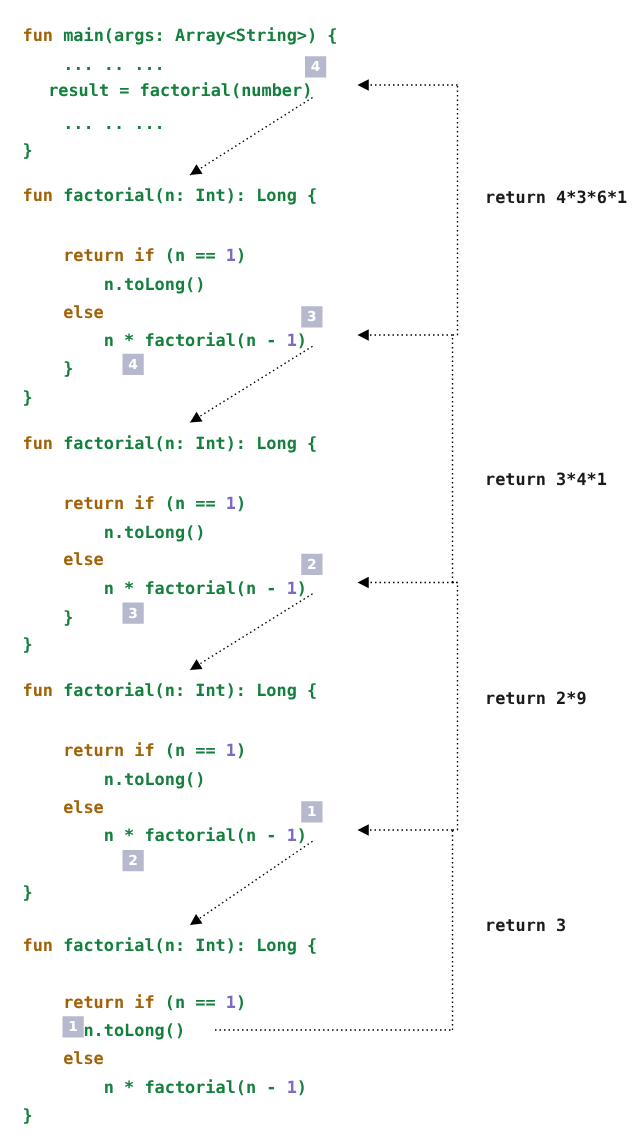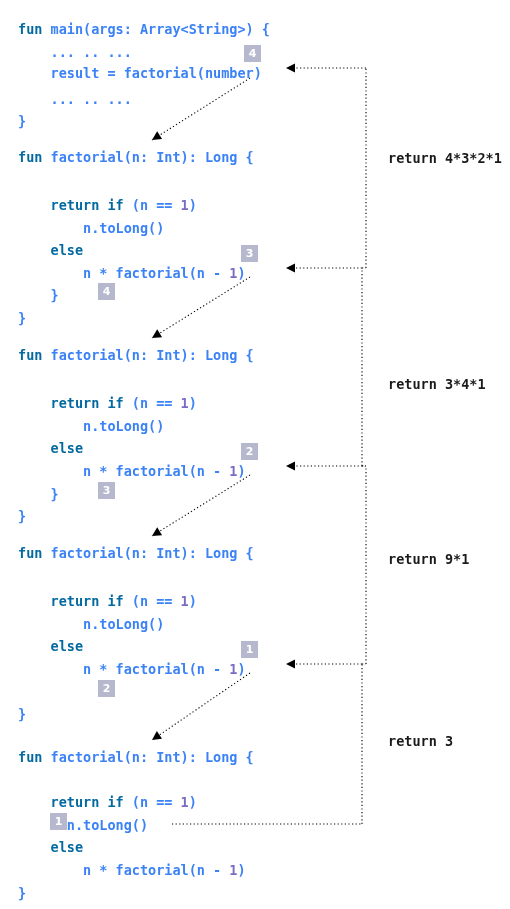--- a/index.html
+++ b/index.html
@@ -16,23 +16,23 @@
   .code-line{
     position:absolute;
     white-space:pre;
     font-family:"DejaVu Sans Mono","Liberation Mono",monospace;
     font-size:13.5px;
     font-weight:bold;
     line-height:14px;
     color:#1a1a1a;
     letter-spacing:0px;
   }
-  .kw{color:#0369a1;}
+  .kw{color:#a16207;}
   .num{color:#7b6bc4;}
-  .plain{color:#3b82f6;text-align:right;}
+  .plain{color:#15803d;text-align:right;}
 
   
   .annot{
     position:absolute;
     white-space:pre;
     font-family:"DejaVu Sans Mono","Liberation Mono",monospace;
     font-size:13.5px;
     font-weight:bold;
     color:#1a1a1a;
   }
@@ -94,21 +94,21 @@
       </g>
       <line x1="172" y1="824" x2="362" y2="824" stroke="#000000" stroke-width="1.1" stroke-dasharray="1.2 2.4" stroke-linecap="butt"></line>
       <line x1="362" y1="268" x2="366" y2="268" stroke="#000000" stroke-width="1.1" stroke-dasharray="1.2 2.4" stroke-linecap="butt"></line>
       <line x1="362" y1="466" x2="366" y2="466" stroke="#000000" stroke-width="1.1" stroke-dasharray="1.2 2.4" stroke-linecap="butt"></line>
       <line x1="362" y1="664" x2="366" y2="664" stroke="#000000" stroke-width="1.1" stroke-dasharray="1.2 2.4" stroke-linecap="butt"></line>
     </svg>
 
   <div id="code-layer">
       <div class="code-line" style="left: 18px; top: 22px;"><span class="kw">fun</span><span class="plain"> main(args: Array&lt;String&gt;) {</span></div>
       <div class="code-line" style="left: 18px; top: 45px;"><span class="plain">    ... .. ...</span></div>
-      <div class="code-line" style="left: 18px; top: 66px;"><span class="plain">    result = factorial(number)</span></div>
+      <div class="code-line" style="left: 6px; top: 66px;"><span class="plain">    result = factorial(number)</span></div>
       <div class="code-line" style="left: 18px; top: 92px;"><span class="plain">    ... .. ...</span></div>
       <div class="code-line" style="left: 18px; top: 114px;"><span class="plain">}</span></div>
       <div class="code-line" style="left: 18px; top: 150px;"><span class="kw">fun</span><span class="plain"> factorial(n: Int): Long {</span></div>
       <div class="code-line" style="left: 18px; top: 198px;"><span class="plain">    </span><span class="kw">return if</span><span class="plain"> (n == </span><span class="num">1</span><span class="plain">)</span></div>
       <div class="code-line" style="left: 18px; top: 221px;"><span class="plain">        n.toLong()</span></div>
       <div class="code-line" style="left: 18px; top: 243px;"><span class="plain">    </span><span class="kw">else</span></div>
       <div class="code-line" style="left: 18px; top: 266px;"><span class="plain">        n * factorial(n - </span><span class="num">1</span><span class="plain">)</span></div>
       <div class="code-line" style="left: 18px; top: 288px;"><span class="plain">    }</span></div>
       <div class="code-line" style="left: 18px; top: 311px;"><span class="plain">}</span></div>
       <div class="code-line" style="left: 18px; top: 348px;"><span class="kw">fun</span><span class="plain"> factorial(n: Int): Long {</span></div>
@@ -125,23 +125,23 @@
       <div class="code-line" style="left: 18px; top: 662px;"><span class="plain">        n * factorial(n - </span><span class="num">1</span><span class="plain">)</span></div>
       <div class="code-line" style="left: 18px; top: 707px;"><span class="plain">}</span></div>
       <div class="code-line" style="left: 18px; top: 750px;"><span class="kw">fun</span><span class="plain"> factorial(n: Int): Long {</span></div>
       <div class="code-line" style="left: 18px; top: 795px;"><span class="plain">    </span><span class="kw">return if</span><span class="plain"> (n == </span><span class="num">1</span><span class="plain">)</span></div>
       <div class="code-line" style="left: 18px; top: 818px;"><span class="plain">      n.toLong()</span></div>
       <div class="code-line" style="left: 18px; top: 840px;"><span class="plain">    </span><span class="kw">else</span></div>
       <div class="code-line" style="left: 18px; top: 863px;"><span class="plain">        n * factorial(n - </span><span class="num">1</span><span class="plain">)</span></div>
       <div class="code-line" style="left: 18px; top: 886px;"><span class="plain">}</span></div>
     </div>
   <div id="annot-layer">
-      <div class="annot" style="left: 388px; top: 150px;">return 4*3*2*1</div>
+      <div class="annot" style="left: 388px; top: 150px;">return 4*3*6*1</div>
       <div class="annot" style="left: 388px; top: 376px;">return 3*4*1</div>
-      <div class="annot" style="left: 388px; top: 551px;">return 9*1</div>
+      <div class="annot" style="left: 388px; top: 551px;">return 2*9</div>
       <div class="annot" style="left: 388px; top: 733px;">return 3</div>
     </div>
   <div id="badge-layer">
       <div class="badge" style="left: 244px; top: 45px; background: rgb(182, 184, 205); color: rgb(255, 255, 255);">4</div>
       <div class="badge" style="left: 241px; top: 245px; background: rgb(182, 184, 205); color: rgb(255, 255, 255);">3</div>
       <div class="badge" style="left: 98px; top: 283px; background: rgb(182, 184, 205); color: rgb(255, 255, 255);">4</div>
       <div class="badge" style="left: 241px; top: 443px; background: rgb(182, 184, 205); color: rgb(255, 255, 255);">2</div>
       <div class="badge" style="left: 98px; top: 482px; background: rgb(182, 184, 205); color: rgb(255, 255, 255);">3</div>
       <div class="badge" style="left: 241px; top: 641px; background: rgb(182, 184, 205); color: rgb(255, 255, 255);">1</div>
       <div class="badge" style="left: 98px; top: 680px; background: rgb(182, 184, 205); color: rgb(255, 255, 255);">2</div>

